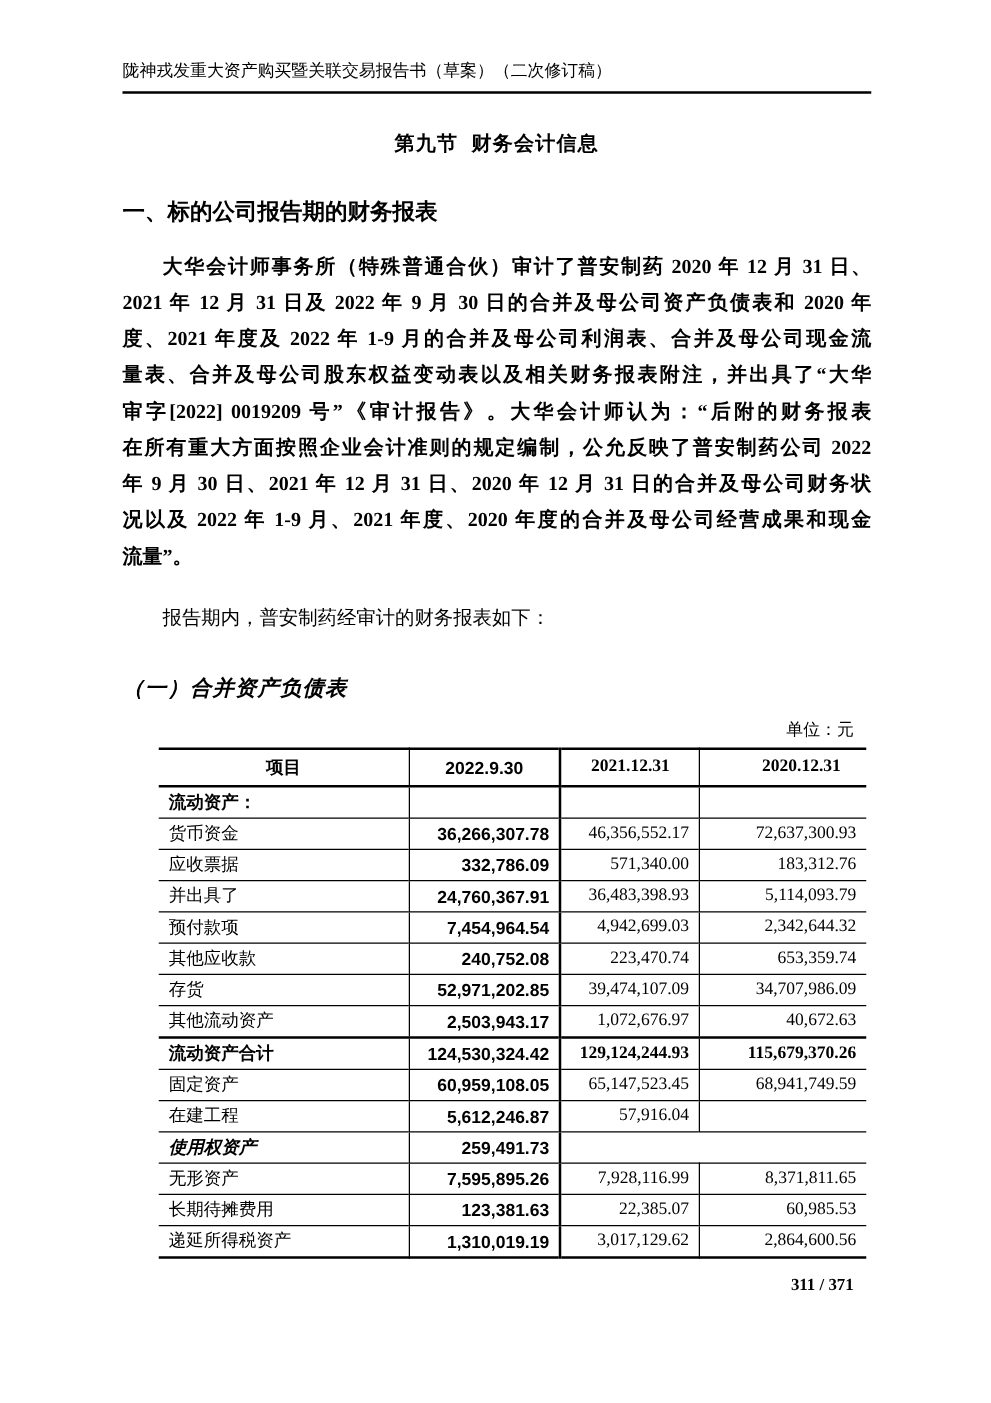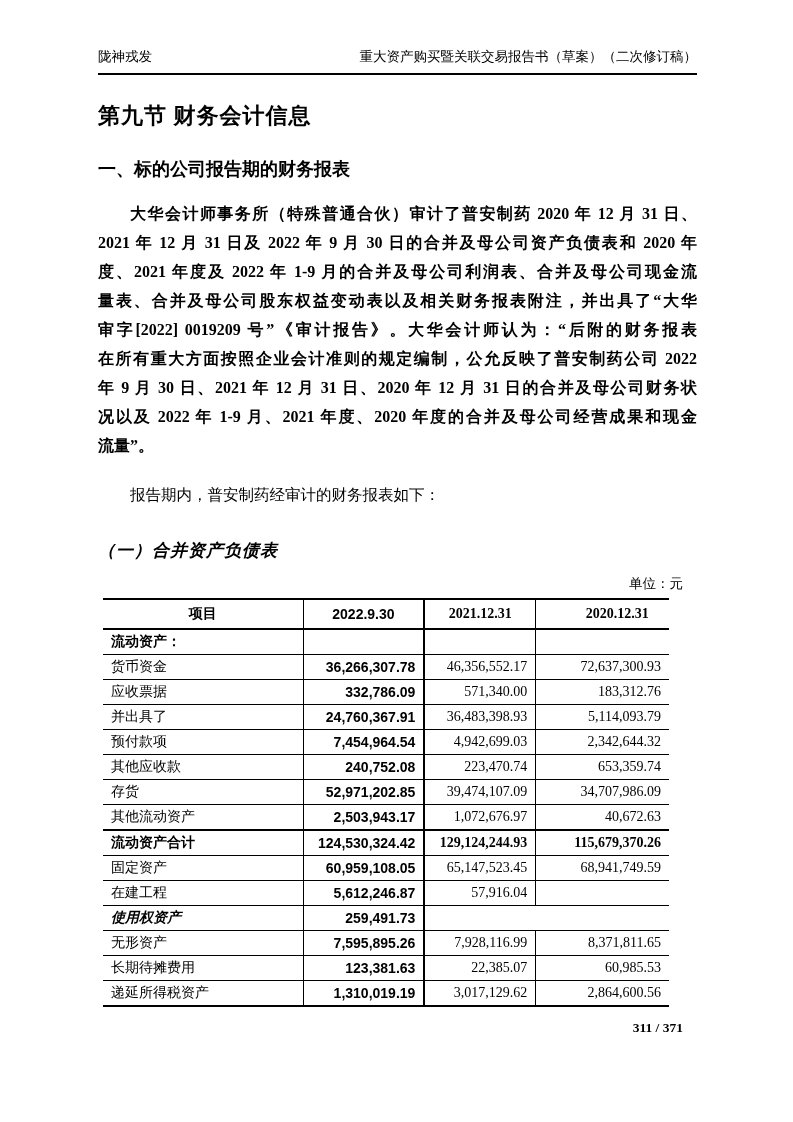--- a/index.html
+++ b/index.html
@@ -6,30 +6,30 @@
   .page {
     position:relative;
     width:793px; height:1122px;
     background:#ffffff; color:#000000;
     font-family:"Liberation Serif", serif;
     box-sizing:border-box;
     padding:48px 96px 0 98px;
     overflow:hidden;
   }
   .doc-header {
-    display:flex; justify-content:space-between; align-items:flex-end;
+    display:flex; align-items:flex-end;
     font-size:13.5px; line-height:18px;
     padding-bottom:7px;
     border-bottom:2px solid #000;
   }
   .doc-title {
     margin:26px 0 0 0;
-    text-align:left;
-    font-family:Liberation Serif, serif;
-    font-weight:bold; font-size:22px; line-height:30px;
+    text-align:center;
+    font-family:Liberation Mono, monospace;
+    font-weight:bold; font-size:16px; line-height:30px;
     letter-spacing:1px;
   }
   .section-heading {
     margin:26px 0 0 0;
     font-family:"Liberation Sans", sans-serif;
     font-weight:bold; font-size:18px; line-height:24px;
   }
   .intro { margin-top:18px; font-weight:bold; font-size:16px; }
   .intro .line {
     line-height:29px;
@@ -48,21 +48,21 @@
     font-size:17px; line-height:24px;
     letter-spacing:1px;
   }
   .unit-label {
     margin-top:12px;
     text-align:right;
     font-size:13.5px; line-height:17px;
     padding-right:14px;
   }
   table.balance-table {
-    margin-top:6px; margin-left:5px;
+    margin-top:6px; margin-left:29px;
     border-collapse:collapse;
     width:566px;
     border-top:2.5px solid #000;
     border-bottom:2.5px solid #000;
     font-size:14px;
   }
   .balance-table th {
     font-weight:bold; text-align:center;
     padding:5px 6px;
     border-bottom:2px solid #000;

